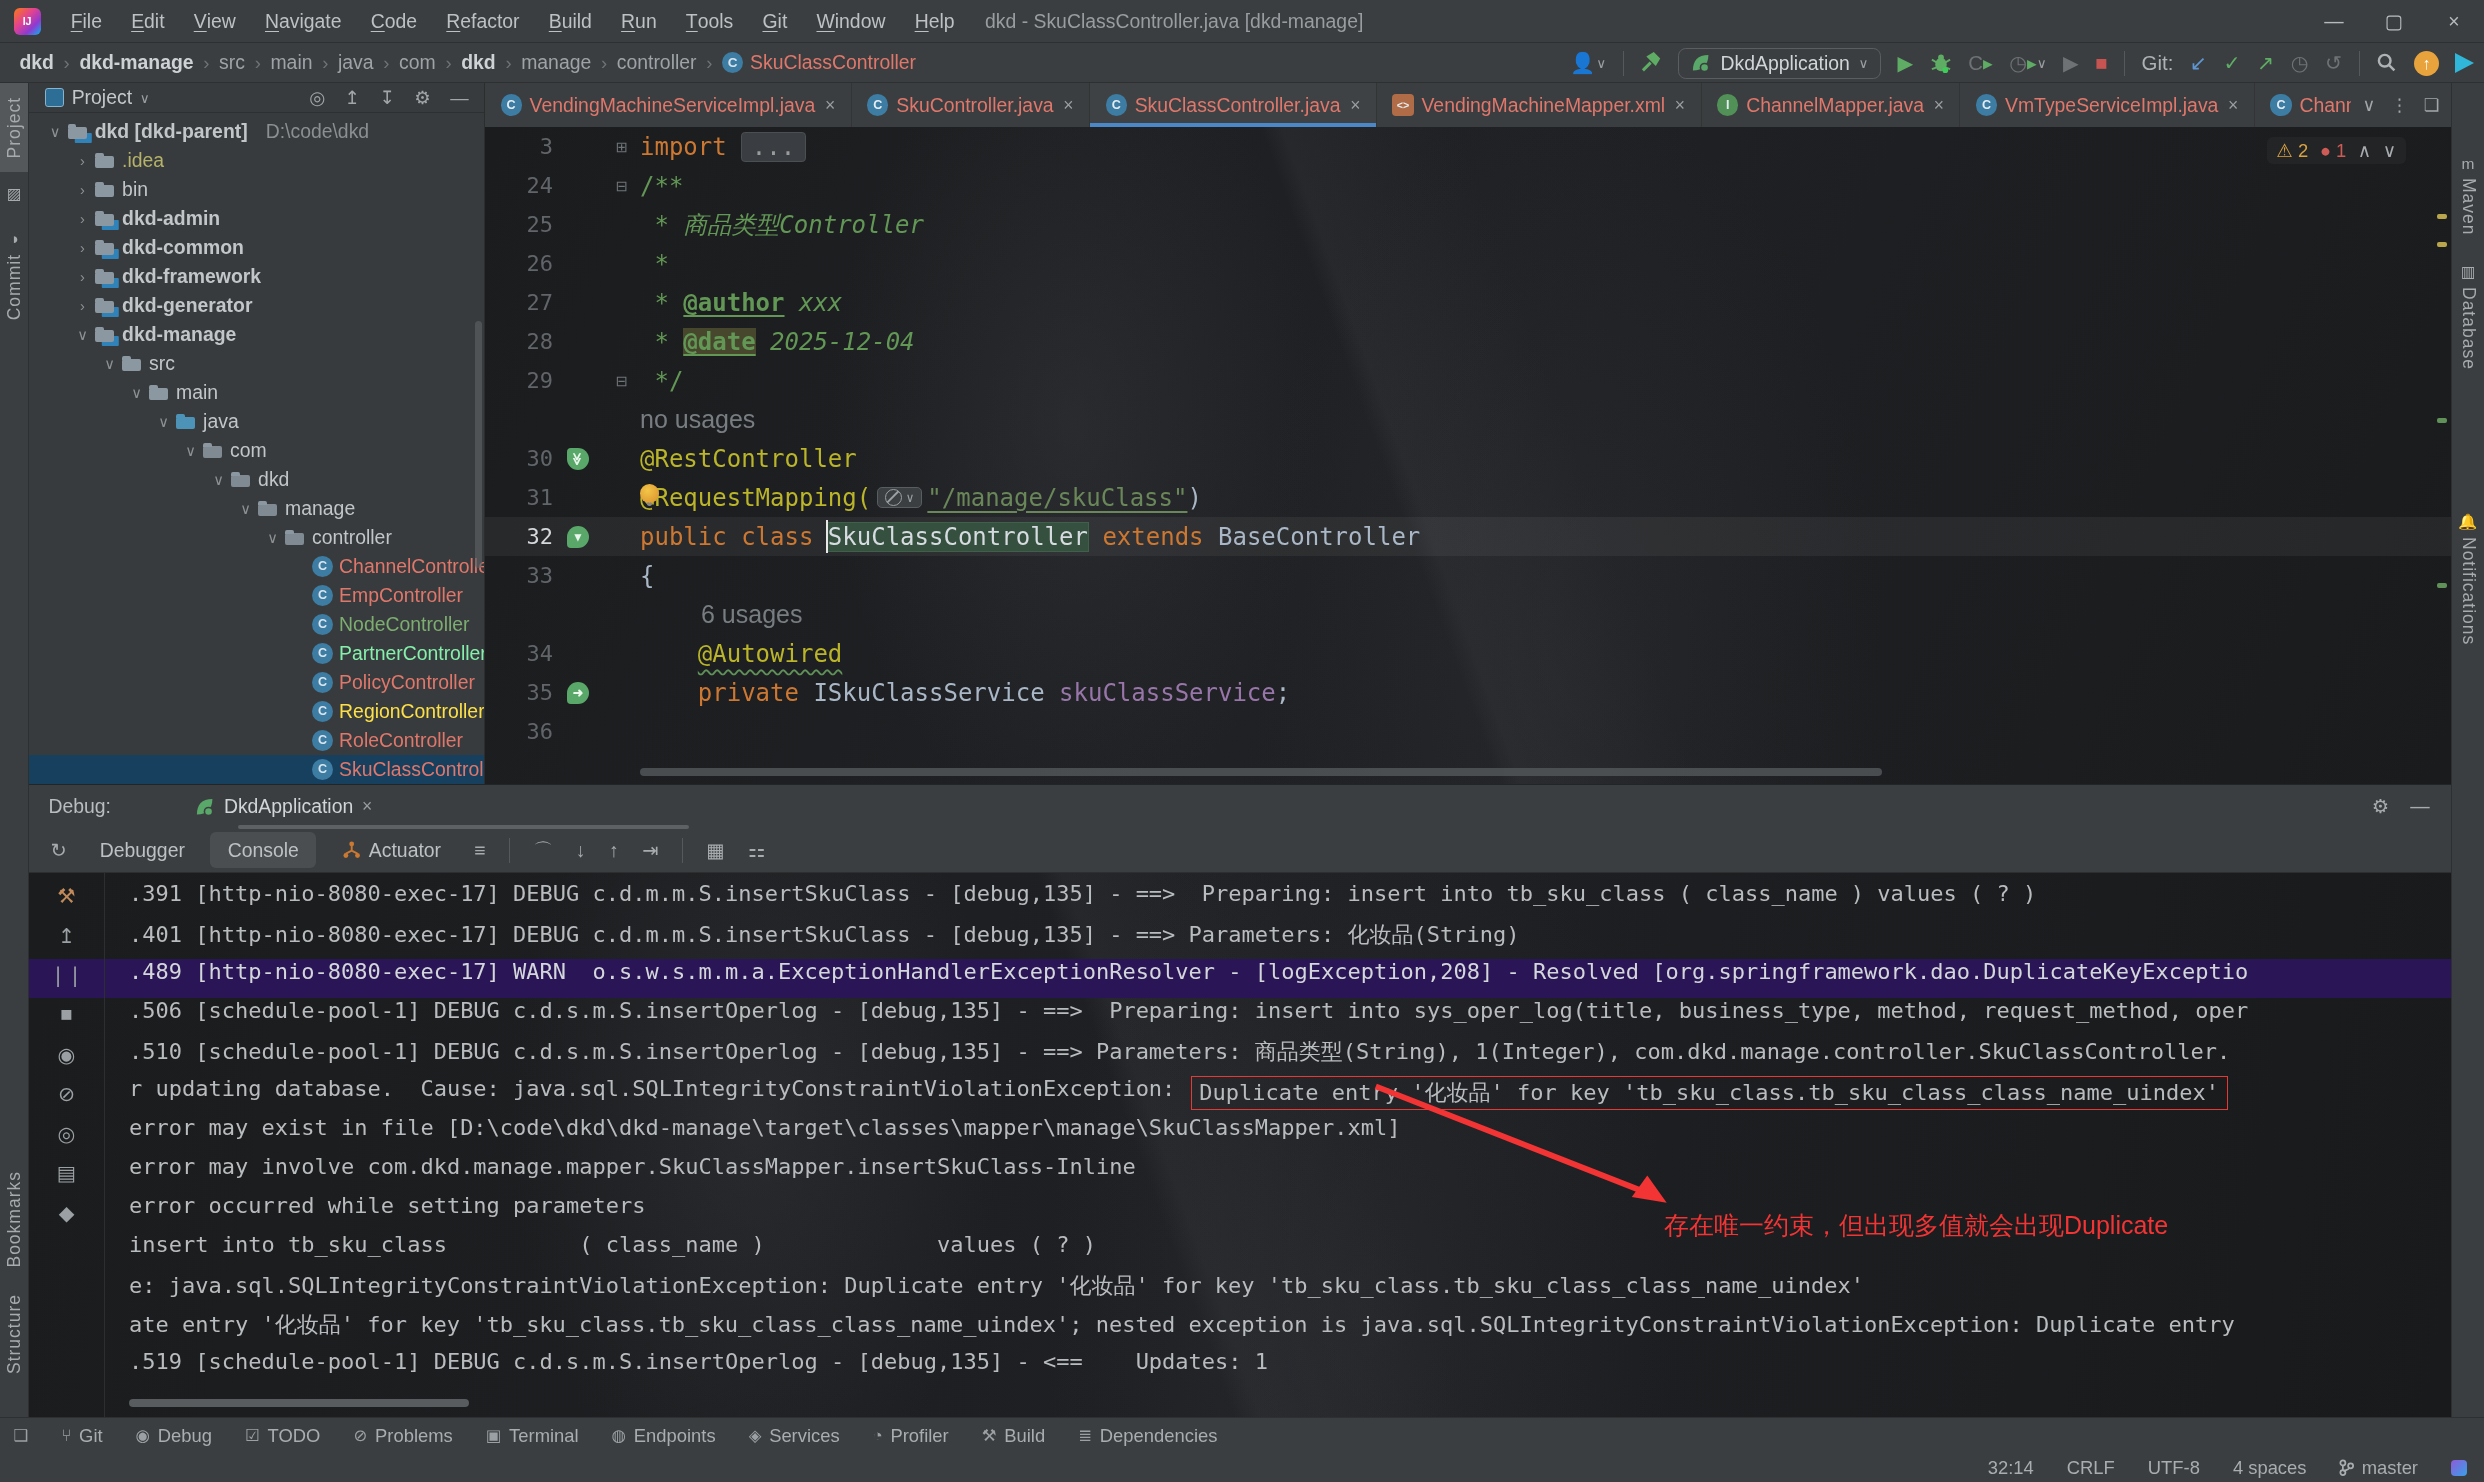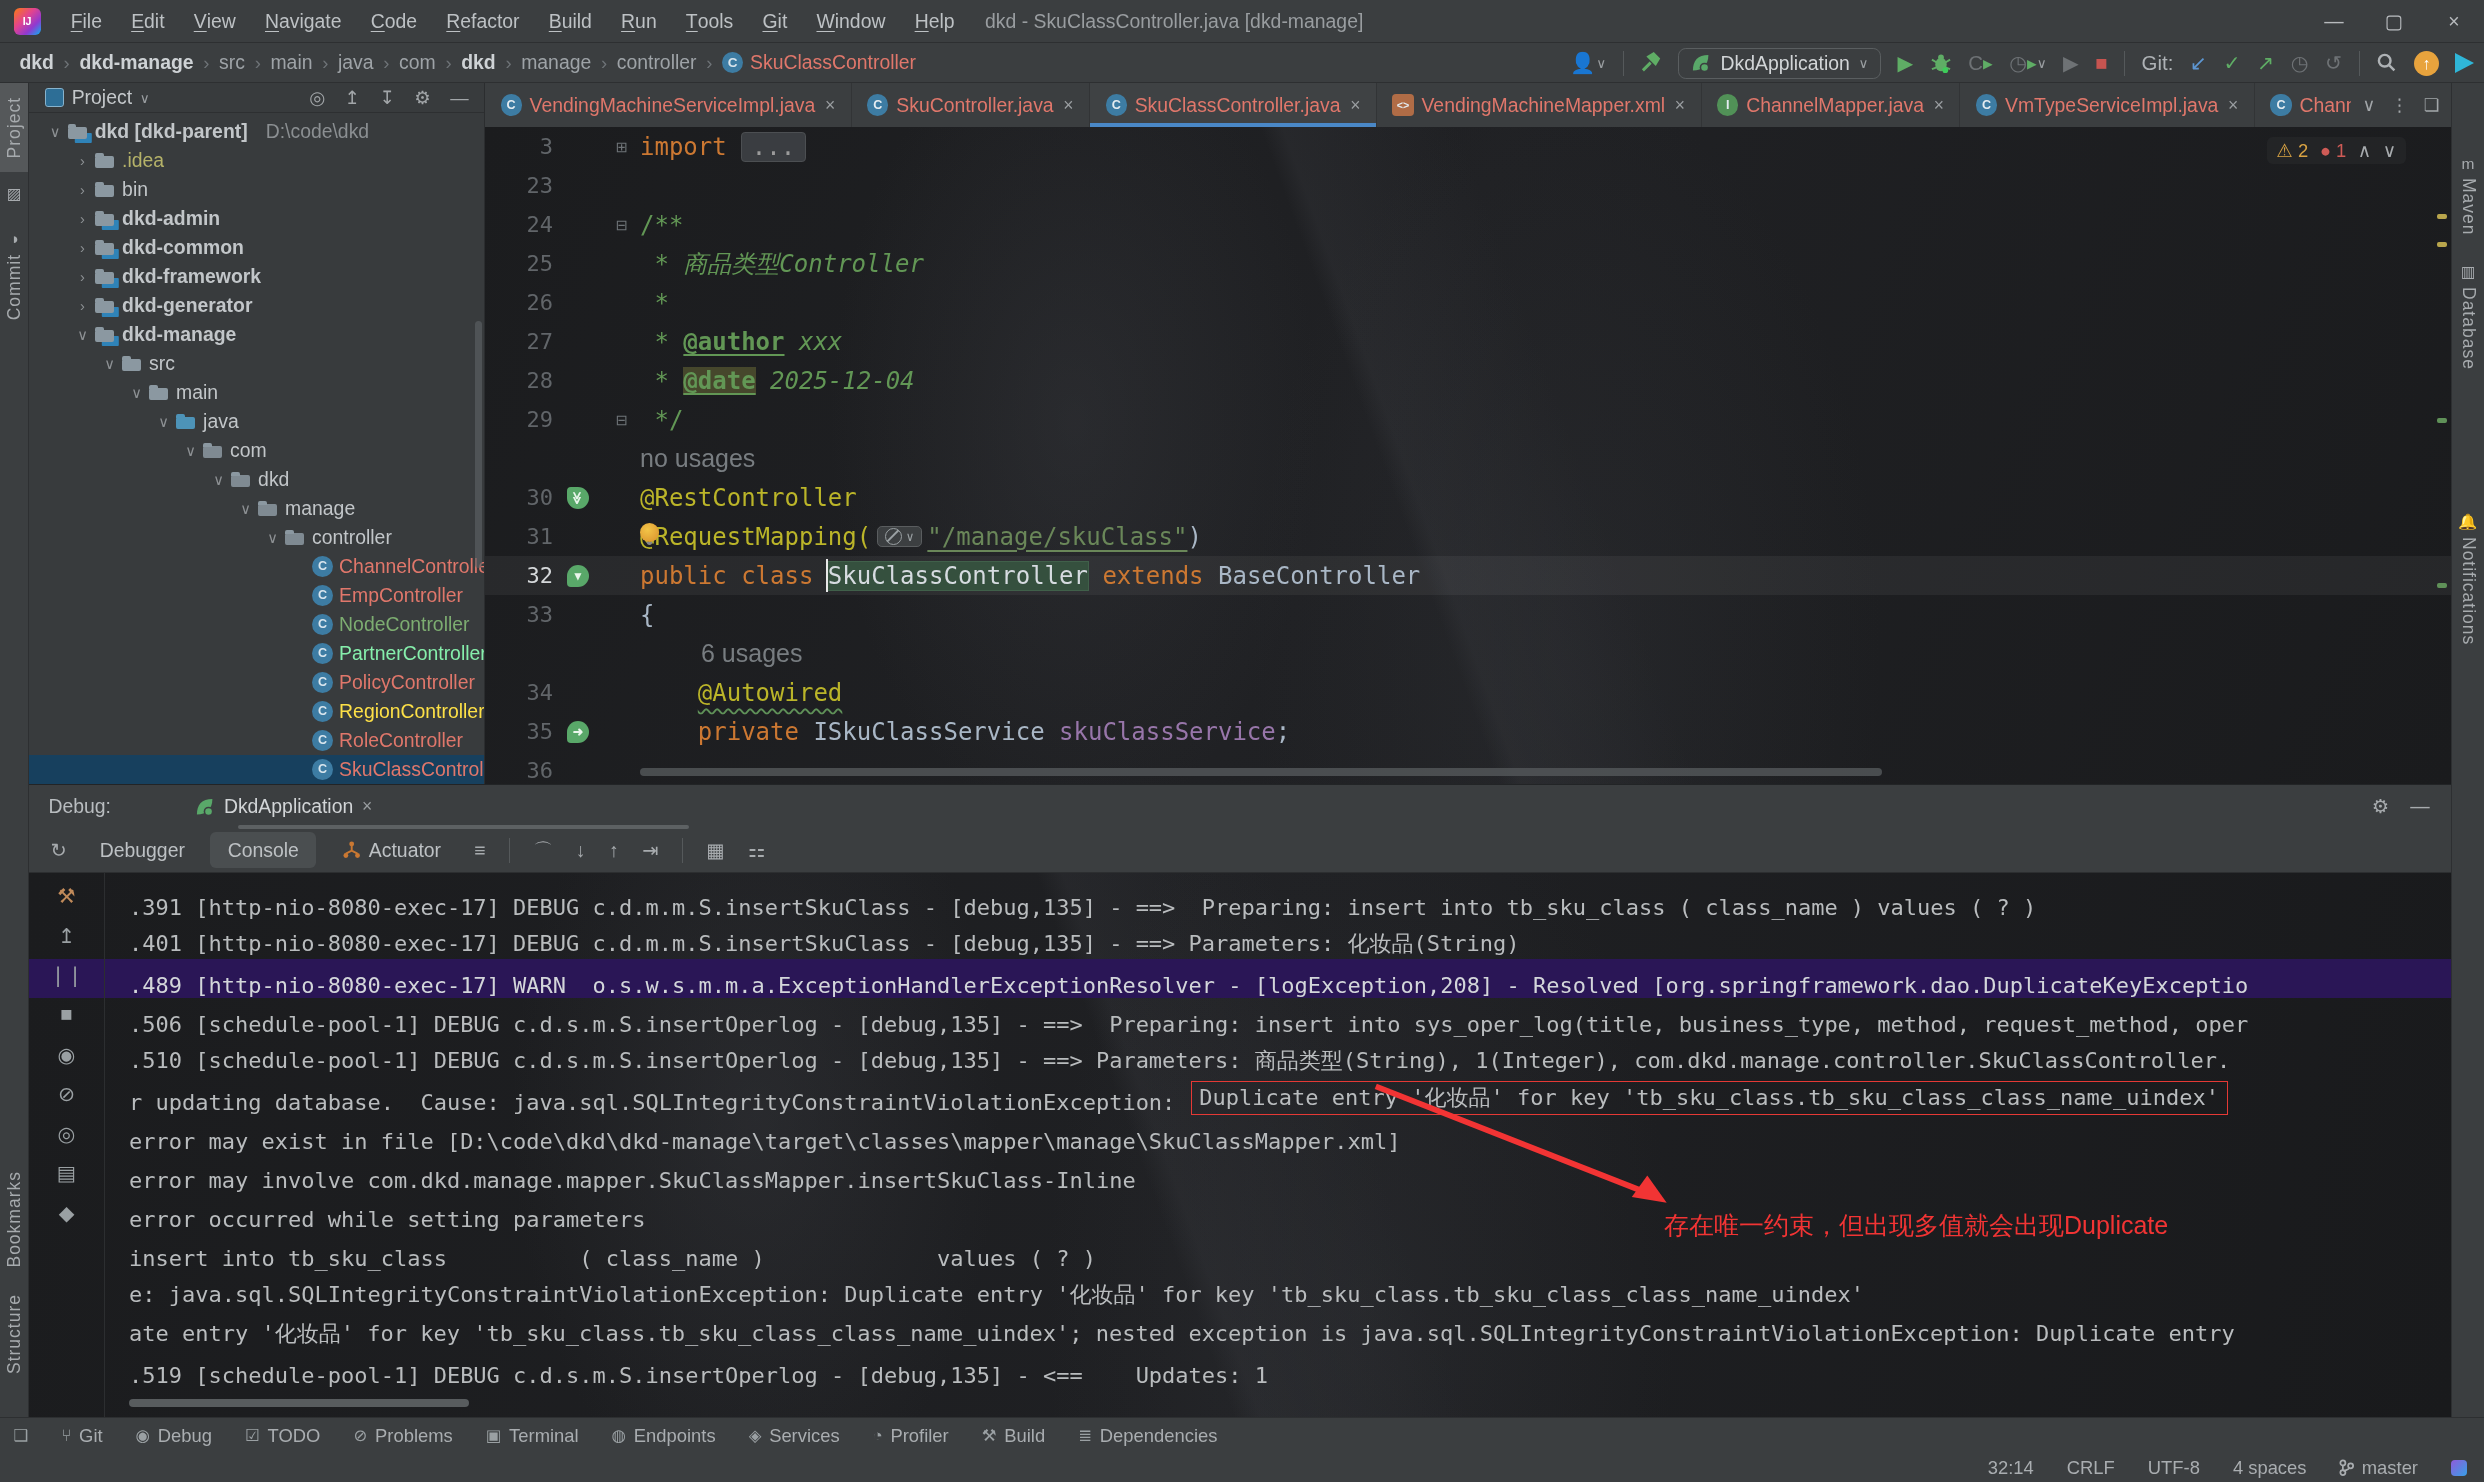--- a/index.html
+++ b/index.html
@@ -159,21 +159,21 @@
   .dbg-tabs .t.sel { background:#4a4e50; }
   .dbg-tabs .sep { width:1px; height:25px; background:#55595b; margin:0 7.8px; }
   .dbg-ic { color:#a7abae; font-size:19.4px; padding:0 7.8px; }
   .console-wrap { flex:1; position:relative; overflow:hidden;
     background:linear-gradient(100deg,#1b1c1e 0%,#1f2023 50%,#191a1c 100%); }
   .dbg-ltools { position:absolute; left:0; top:0; bottom:0; width:76px; border-right:1px solid #2c2e30;
     display:flex; flex-direction:column; align-items:center; padding-top:9.7px; gap:12.6px; z-index:4; }
   .dbg-ltools .i { font-size:20.4px; color:#9aa0a3; width:33px; height:27px; display:flex; align-items:center; justify-content:center; }
   .console { position:absolute; inset:0; padding:7.8px 0 0 0; font-family:"DejaVu Sans Mono","DejaVu Sans",monospace;
     font-size:22px; color:#b9bcbe; }
-  .cline { height:39px; display:flex; align-items:flex-end; padding-left:100px; white-space:pre; }
+  .cline { height:39px; display:flex; align-items:flex-start; padding-left:100px; white-space:pre; }
   .cline.sel { background:#2a1656; color:#d3d6da; }
   .cbox { border:1.9px solid #e53935; padding:1px 7.8px; margin-left:1.9px; }
   .annot { position:absolute; left:1635px; top:336px; color:#f23434; font-size:25px; white-space:nowrap; z-index:5; }
   .arrow-svg { position:absolute; inset:0; pointer-events:none; z-index:5; }
   .c-hscroll { position:absolute; left:100px; bottom:9.7px; width:340px; height:8.7px; background:#585c5e; border-radius:4.9px; }
 
   
   .winbar { height:36px; background:#3b3e40; border-top:1px solid #2d2f31; display:flex; align-items:center;
     padding:0 13.6px; gap:33px; font-size:18.4px; color:#a9adb0; flex:none; }
   .wb-item { display:flex; align-items:center; gap:7.8px; }
@@ -491,26 +491,20 @@
               <span class="e">● <span>1</span></span>
               <span>∧</span>
               <span>∨</span>
             </div>
             <div id="elines">
                 <div class="eline">
                   <span class="gnum">3</span>
                   <span class="gico"></span>
                   <span class="gfold">⊞</span>
                   <span class="ecode"><span class="c-kw">import </span><span class="c-fold">...</span></span>
-                </div>
-                <div class="eline">
-                  <span class="gnum">23</span>
-                  <span class="gico"></span>
-                  <span class="gfold"></span>
-                  <span class="ecode"></span>
                 </div>
                 <div class="eline">
                   <span class="gnum">24</span>
                   <span class="gico"></span>
                   <span class="gfold">⊟</span>
                   <span class="ecode"><span class="c-cmt">/**</span></span>
                 </div>
                 <div class="eline">
                   <span class="gnum">25</span>
                   <span class="gico"></span>

